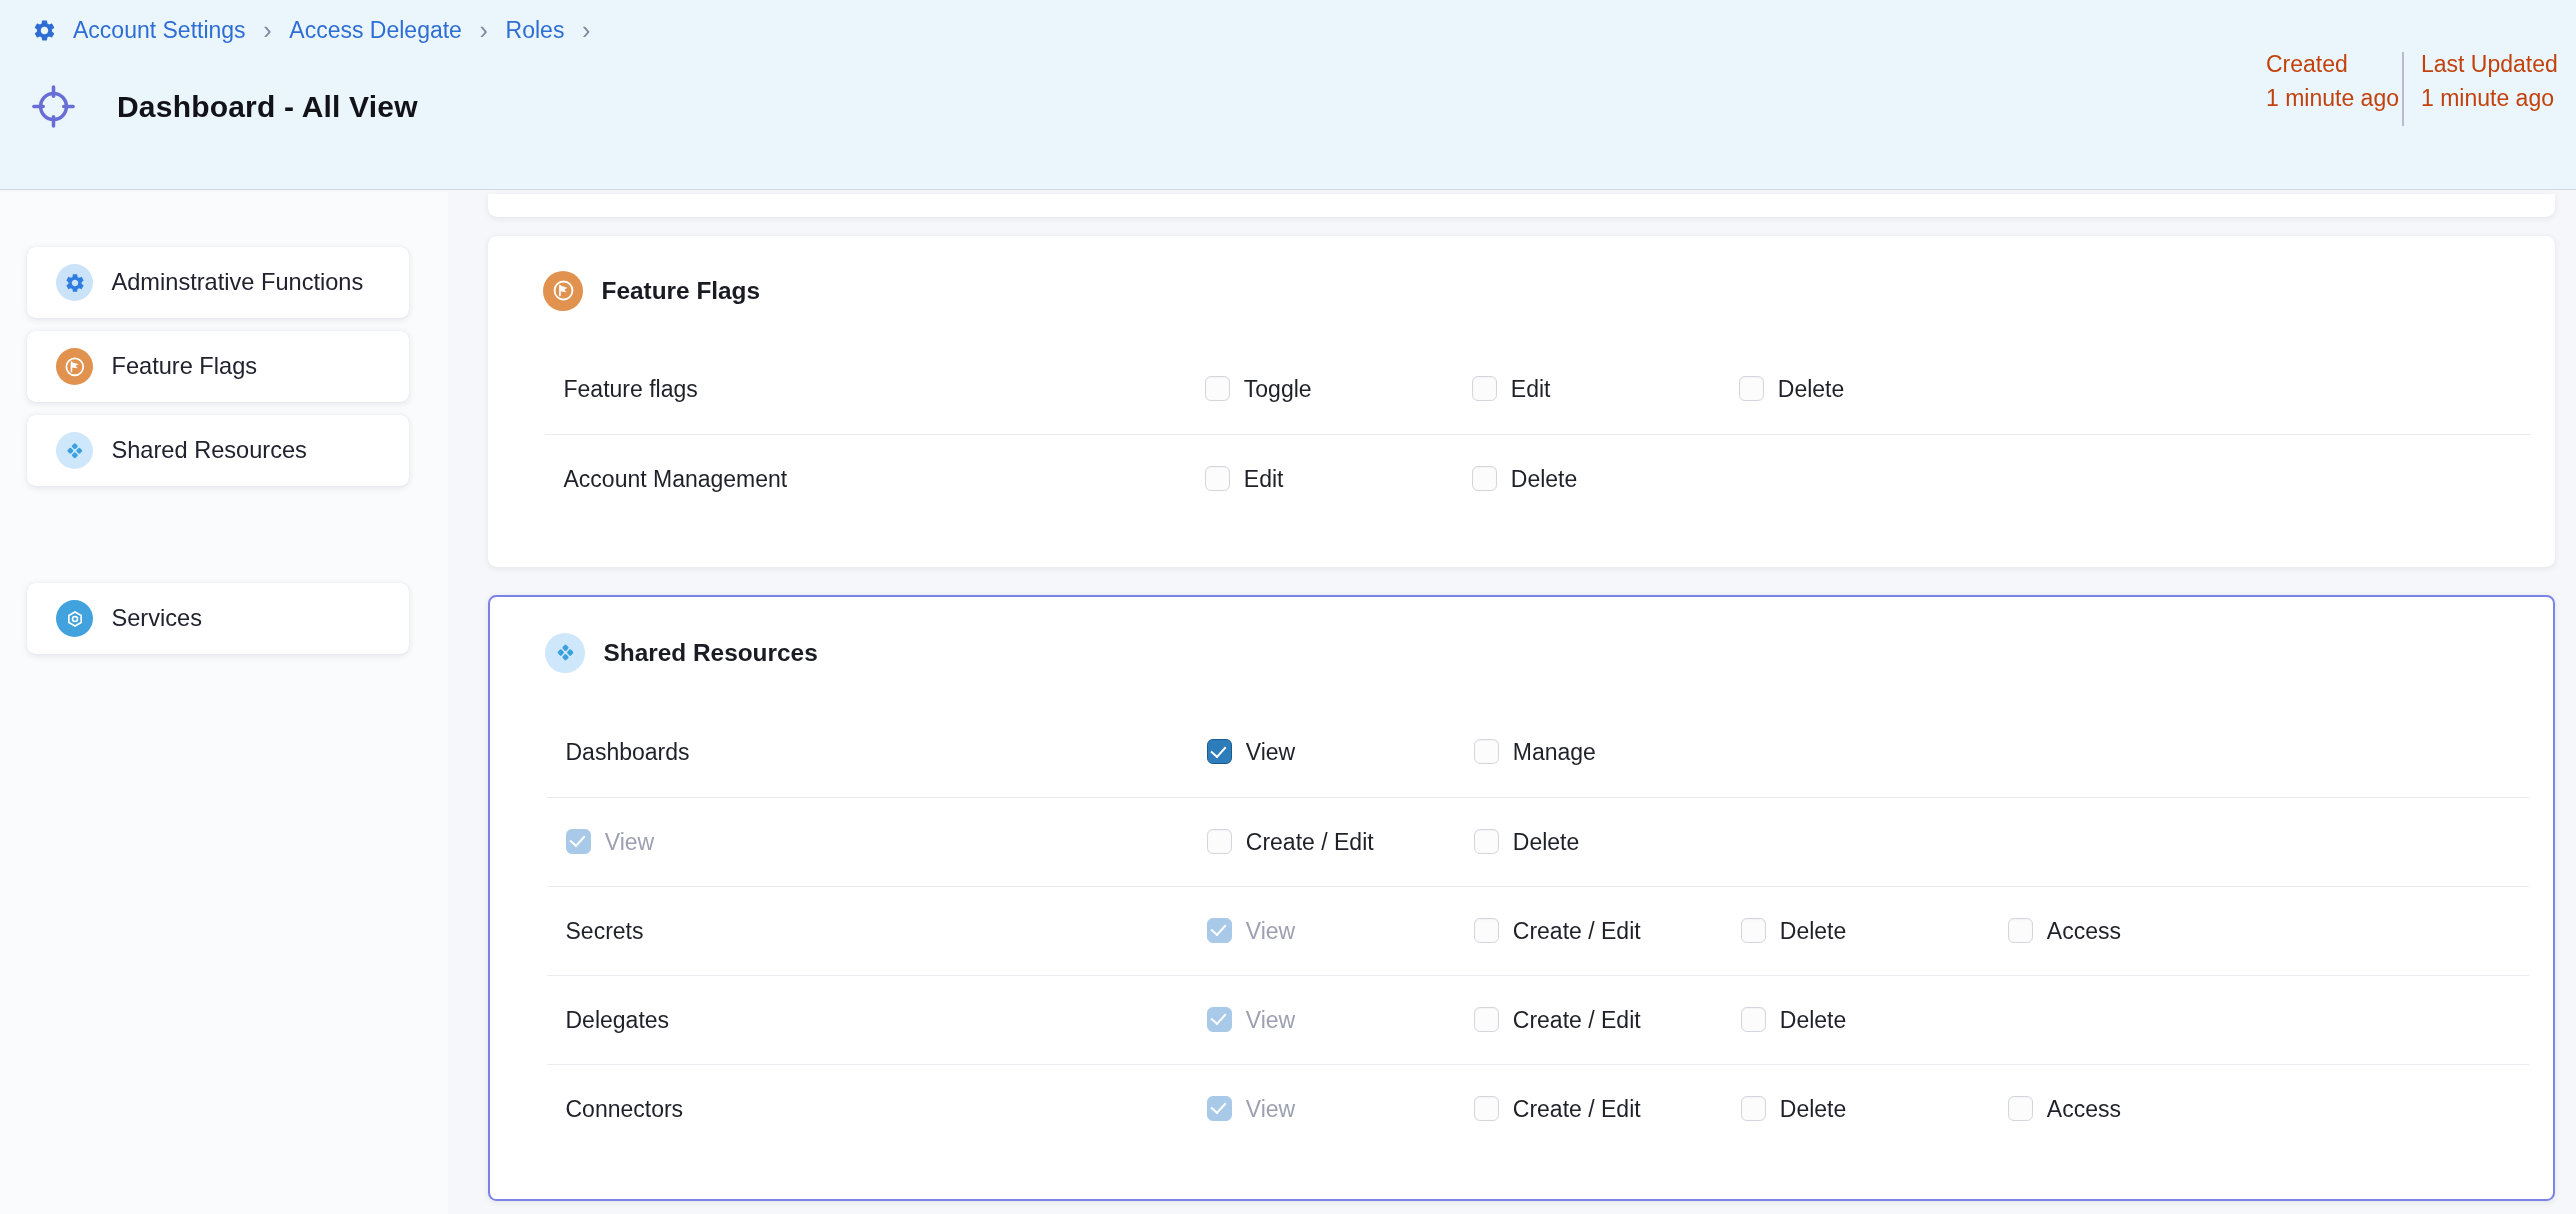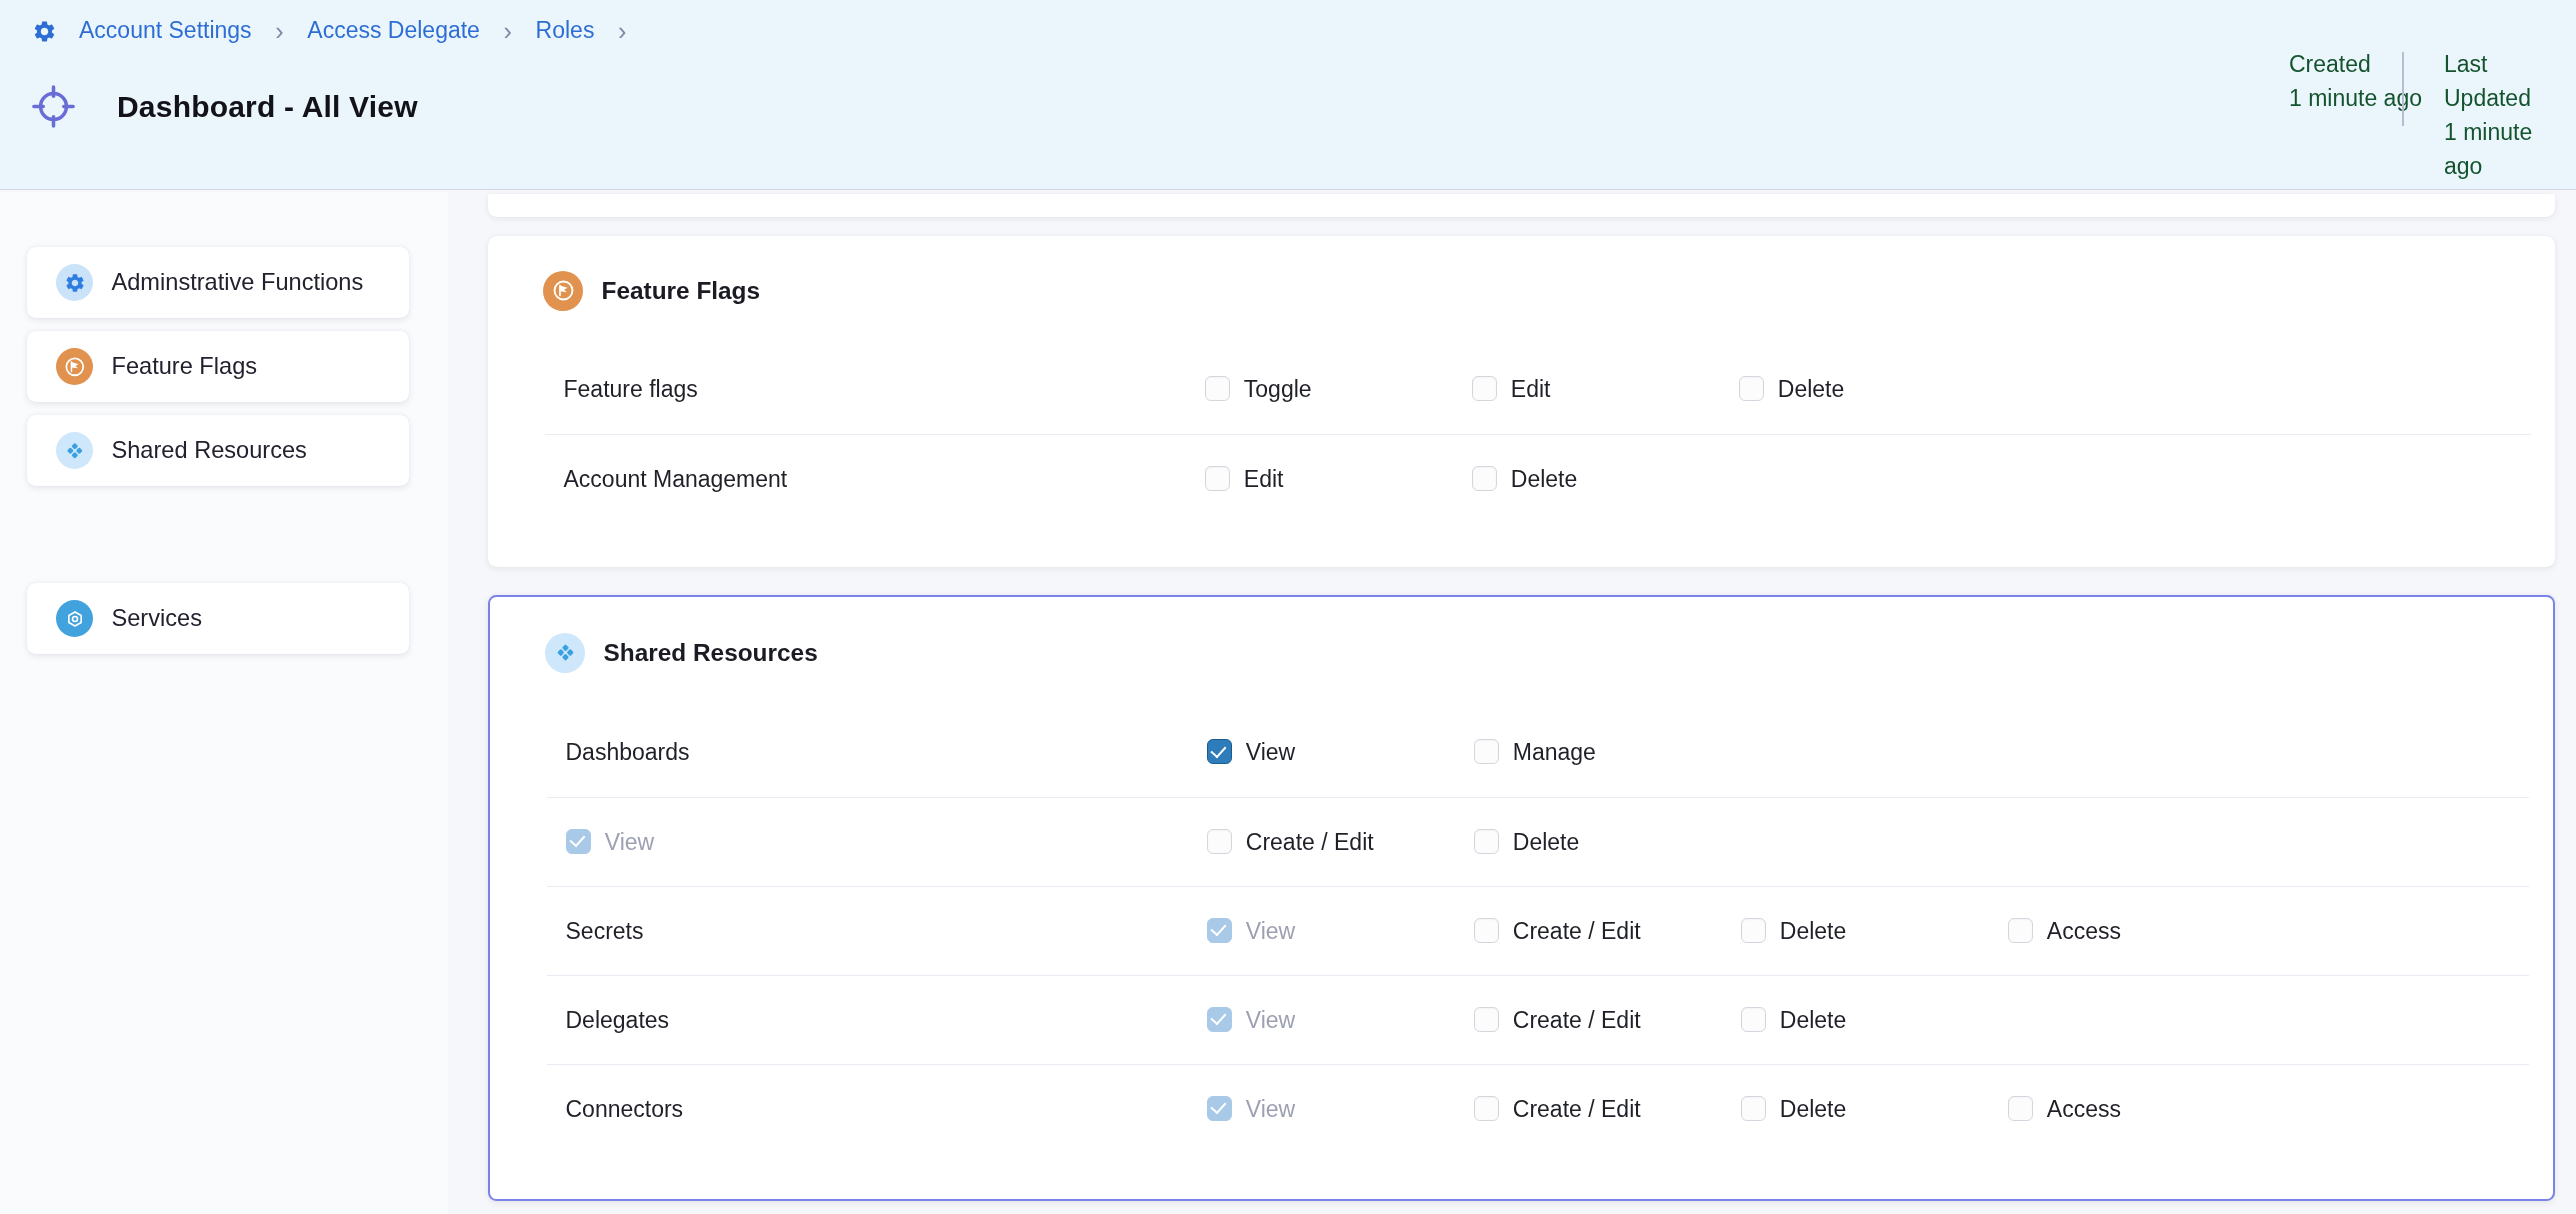--- a/index.html
+++ b/index.html
@@ -8,30 +8,30 @@
     position:relative; width:2576px; height:1215px; overflow:hidden;
     font-family:"Liberation Sans","DejaVu Sans",sans-serif; color:#1f2028;
   }
 
   
   .header {
     position:absolute; left:0; top:0; width:2576px; height:190px;
     background:#ebf6fc; border-bottom:1.7px solid #d3d7e3;
   }
   .breadcrumb {
-    position:absolute; left:32px; top:17px; display:flex; align-items:flex-end; gap:22px;
+    position:absolute; left:32px; top:17px; display:flex; align-items:center; gap:16px;
     font-size:23px; color:#2e6ed4;
   }
   .breadcrumb .crumb { cursor:pointer; }
   .breadcrumb .sep { color:#7f8aa6; font-size:25px; line-height:25px; padding:0 1.7px; }
   .title-row { position:absolute; left:30px; top:83px; display:flex; align-items:center; }
   .title-icon { width:47px; height:47px; }
   .page-title { margin-left:40px; font-size:30px; font-weight:600; color:#121218; letter-spacing:0.2px; }
 
-  .meta { position:absolute; top:47px; font-size:23px; color:#14532d; line-height:34px;margin-left:23px; }
+  .meta { position:absolute; top:47px; font-size:23px; color:#c2410c; line-height:34px; }
   .meta-created { left:2266px; }
   .meta-updated { left:2421px; }
   .meta-divider { position:absolute; left:2402px; top:52px; width:1.7px; height:74px; background:#b9bcce; }
 
   
   .sidebar {
     position:absolute; left:0; top:192px; width:500px; height:1023px; background:#fafbfd;
     border-right:1.7px solid #d9dbe7;
   }
   .side-card {

